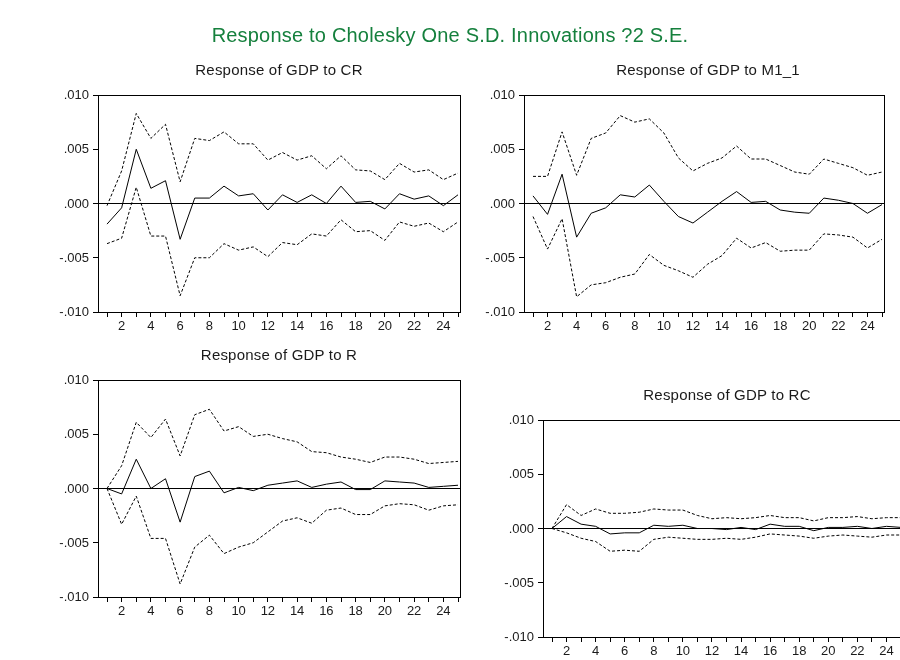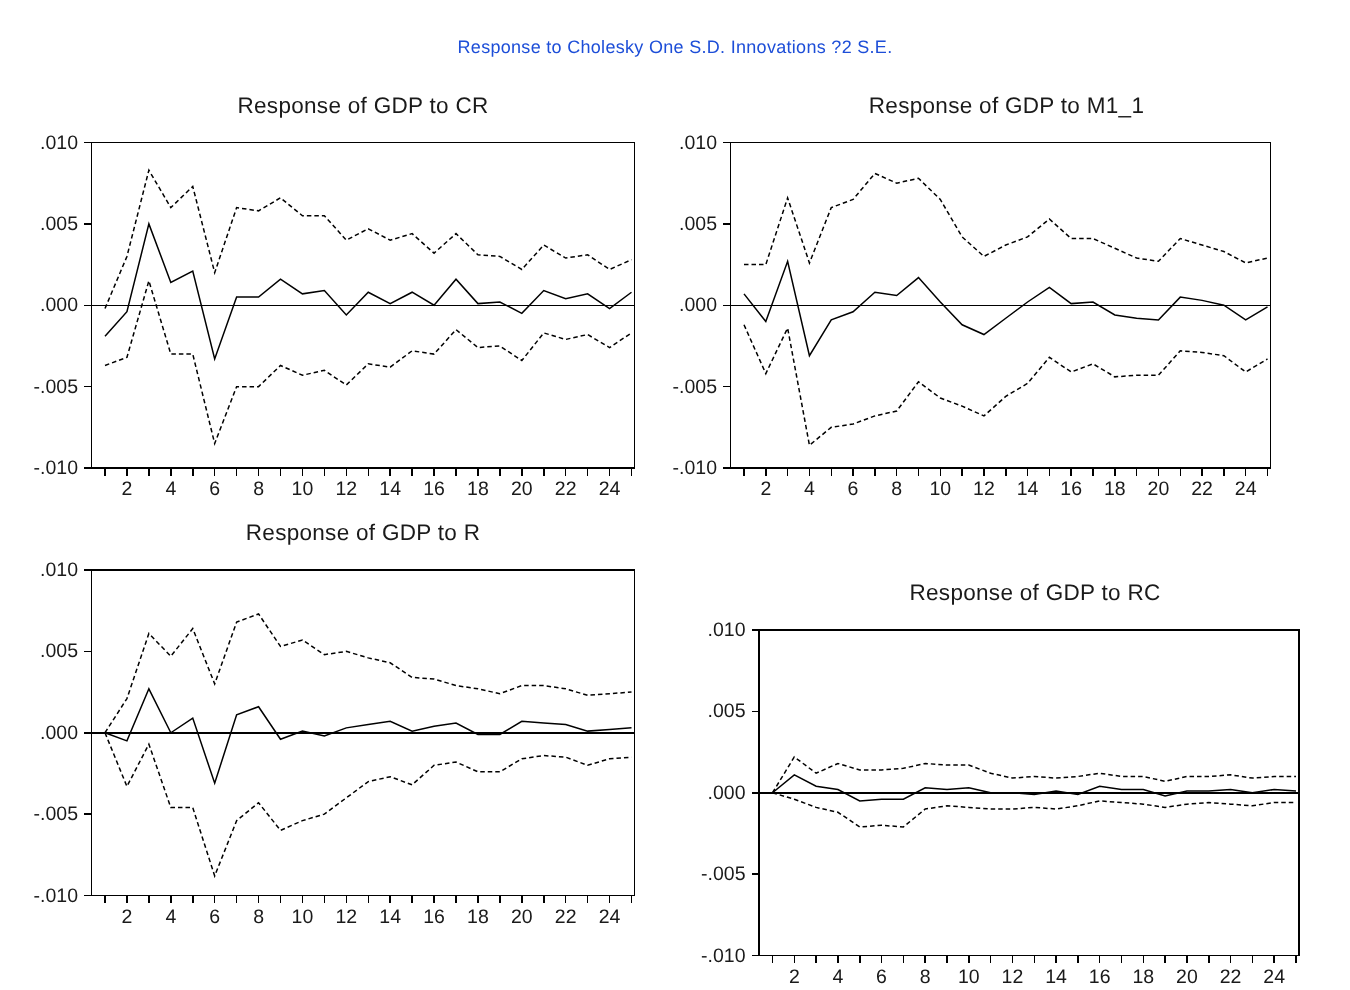--- a/index.html
+++ b/index.html
@@ -2,23 +2,23 @@
 <html><head>
 <meta charset="utf-8">
 <style>
   html, body { margin: 0; padding: 0; background: #ffffff; overflow: hidden; }
   body {
     width: 900px; height: 660px; position: relative;
     font-family: "Liberation Sans", sans-serif; color: #000;
   }
   .figure-title {
     position: absolute; top: 24px; left: 0; width: 900px;
-    text-align: center; font-size: 12px; letter-spacing: 0.2px; color: #1d4ed8;
-  }
-  .panel { position: absolute; width: 450px; height: 300px; }
+    text-align: center; font-size: 20px; letter-spacing: 0.2px; color: #15803d;
+  }
+  .panel { position: absolute; width: 450px; height: 300px; margin-left: 37px; }
   .panel svg { display: block; }
   .panel-title {
     font-family: "Liberation Sans", sans-serif;
     font-size: 15px; letter-spacing: 0.2px; fill: #1a1a1a;
   }
   .tick-label {
     font-family: "Liberation Sans", sans-serif;
     font-size: 13px; fill: #1a1a1a;
   }
 </style>

